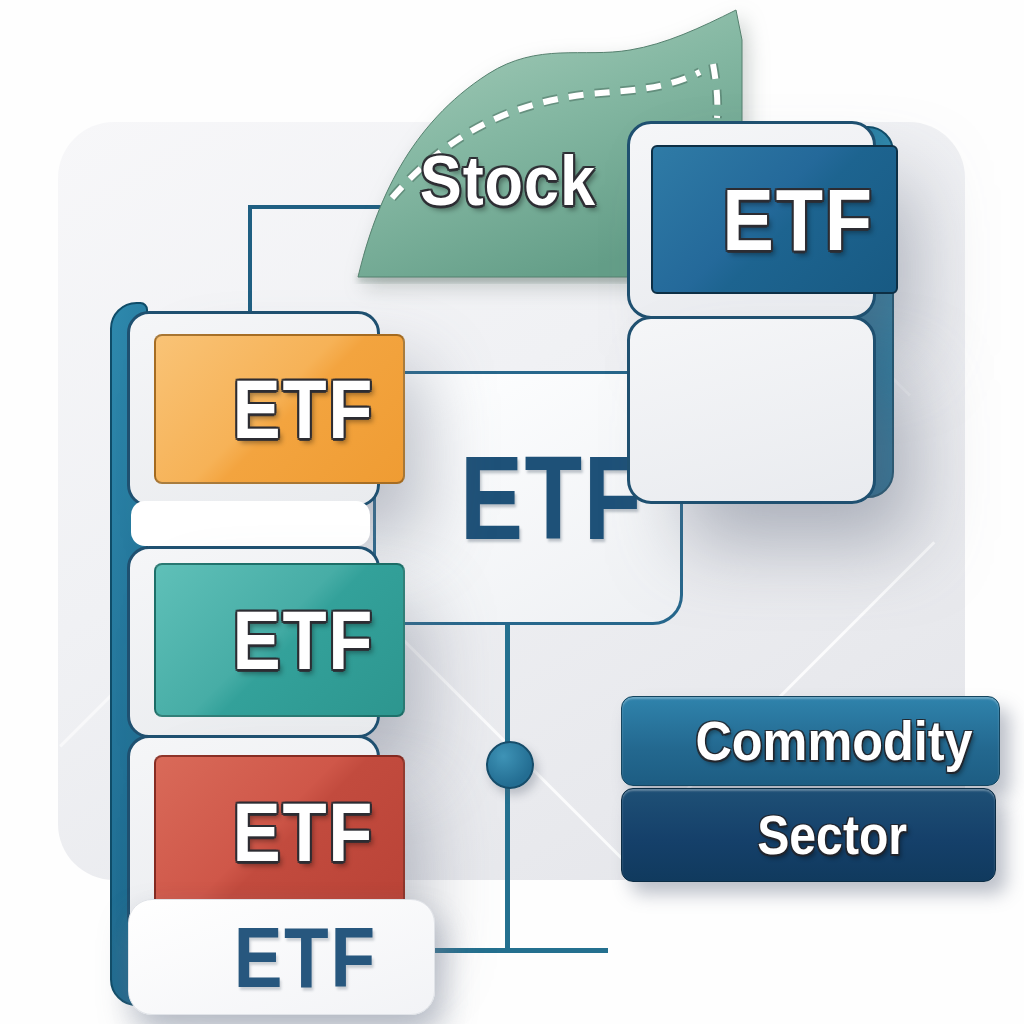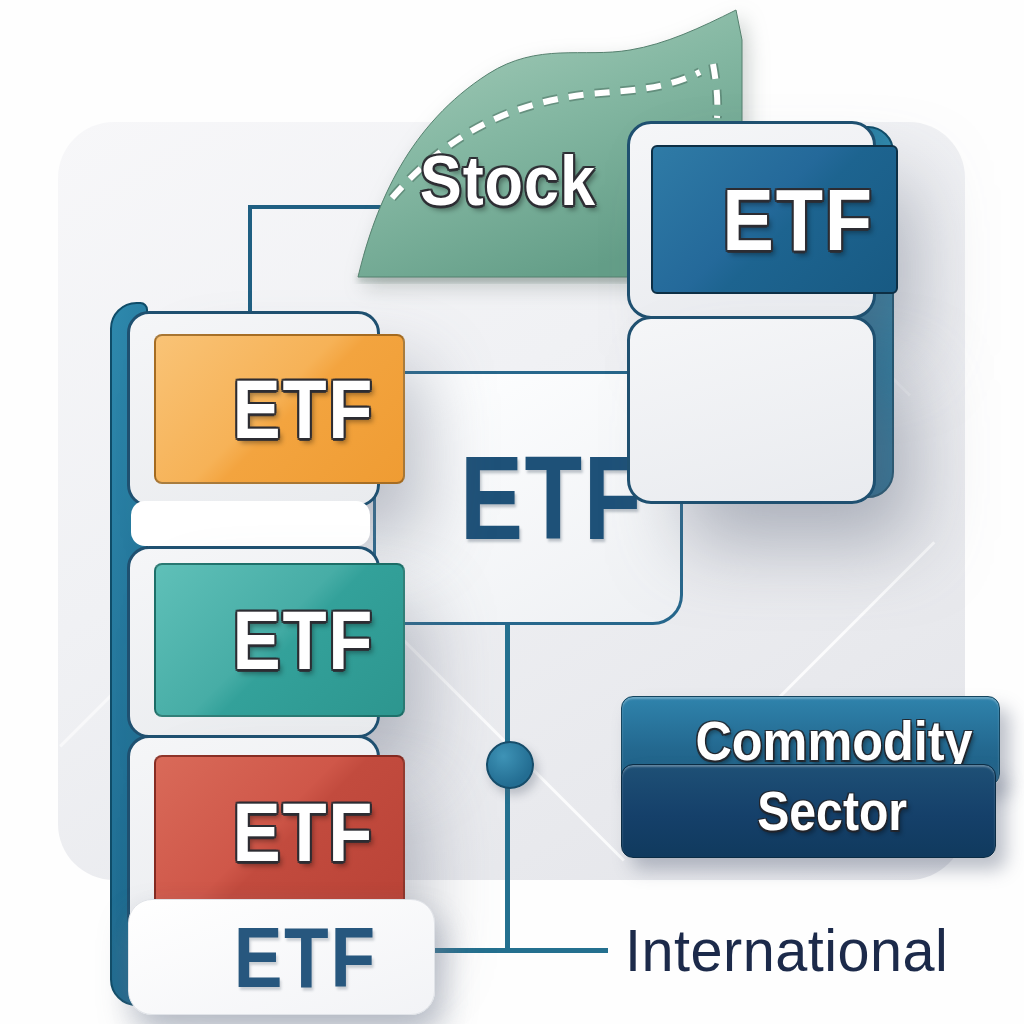--- a/index.html
+++ b/index.html
@@ -92,21 +92,21 @@
   .r-tile.navy{top:338px;height:137px;border:2px solid #0a2438;
       background:linear-gradient(135deg,#21547e 0%,#1c4a72 45%,#173f61 58%,#153a5a 100%);}
   .r-tile.navy .lbl{font-size:62px;transform:scaleX(.96);letter-spacing:1px;}
 
   
   .btn{position:absolute;left:621px;z-index:3;border-radius:12px;
        box-shadow:10px 12px 18px rgba(108,118,138,.45),inset 0 2px 2px rgba(255,255,255,.3);}
   .btn.commodity{top:671px;width:330px;height:88px;border:1.5px solid #14455f;
        background:linear-gradient(180deg,#2f83ac 0%,#23688f 60%,#1d5d83 100%);margin-top:25px;}
   .btn.commodity .lbl{font-size:56px;transform:scaleX(.9);}
-  .btn.sector{top:764px;width:326px;height:92px;border:1.5px solid #0b2c44;
+  .btn.sector{top:788px;width:326px;height:92px;border:1.5px solid #0b2c44;
        background:linear-gradient(180deg,#1e5076 0%,#15406a 55%,#103a5e 100%);}
   .btn.sector .lbl{font-size:56px;transform:scaleX(.86);}
   .btn .outline-w{text-shadow:
      -1.5px -1.5px 0 rgba(35,35,40,.8),1.5px -1.5px 0 rgba(35,35,40,.8),
      -1.5px 1.5px 0 rgba(35,35,40,.8),1.5px 1.5px 0 rgba(35,35,40,.8),
      3px 4px 5px rgba(0,0,0,.35);}
 
   .stock-label .lbl{font-size:70px;transform:scaleX(.9);letter-spacing:1px;}
 
   
@@ -184,17 +184,14 @@
     <span class="lbl outline-w">ETF</span>
   </div>
 
   <div class="btn commodity flexc">
     <span class="lbl outline-w">Commodity</span>
   </div>
   <div class="btn sector flexc">
     <span class="lbl outline-w">Sector</span>
   </div>
 
-  <div class="intl">
-    <span>International</span>
-  </div>
 
 </div>
 
 </body></html>

